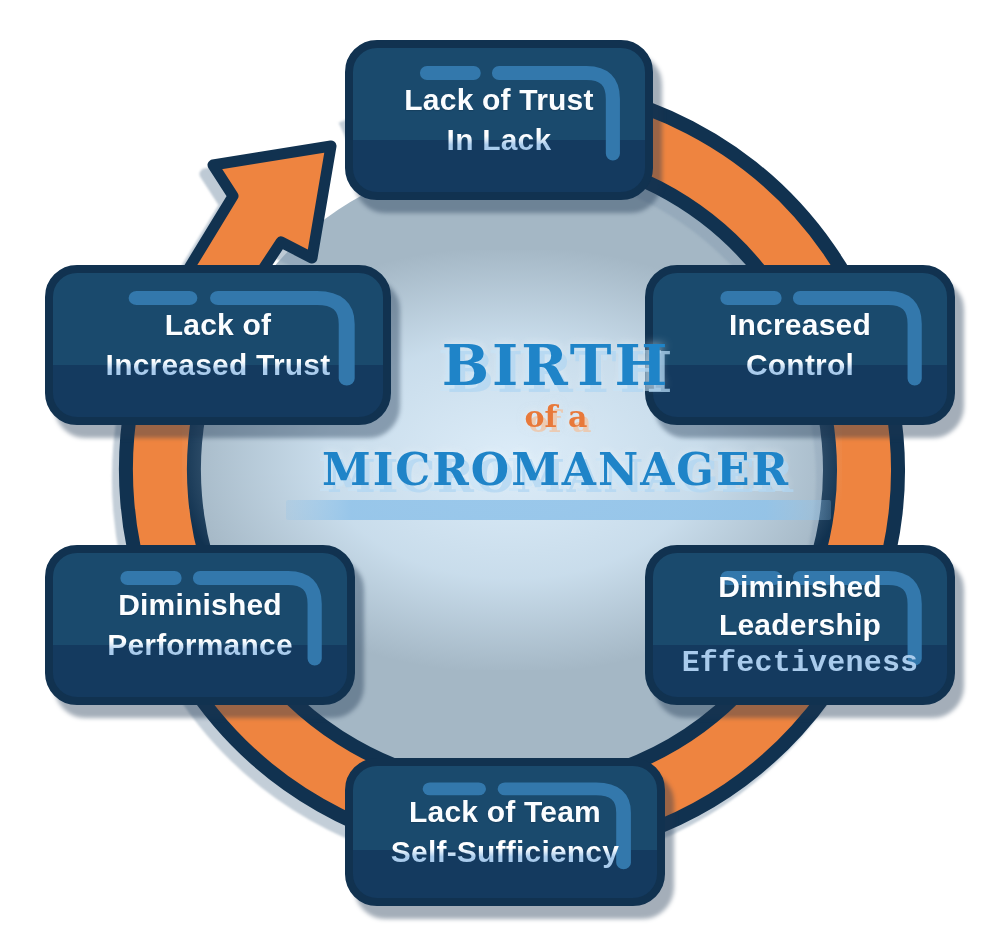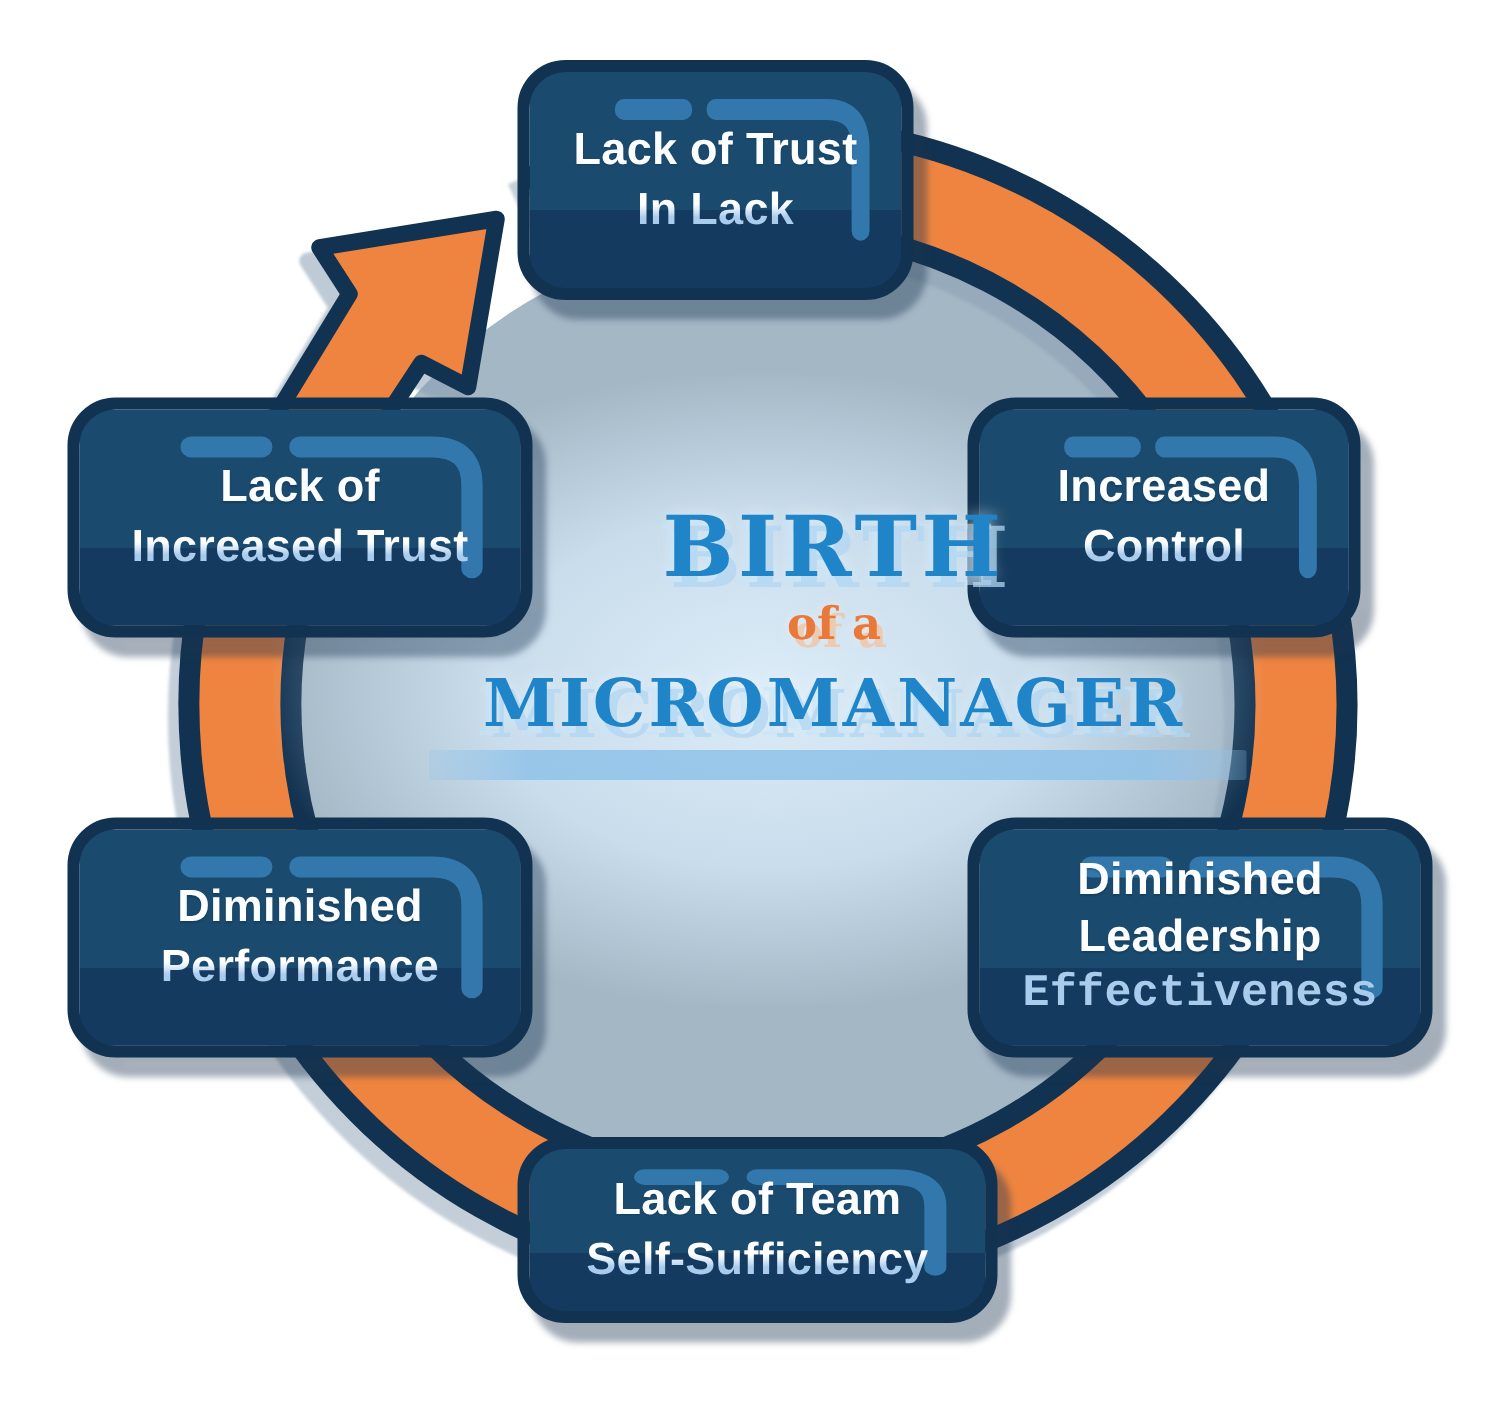--- a/index.html
+++ b/index.html
@@ -48,26 +48,26 @@
                rgba(143,194,233,0.85) 88%,rgba(143,194,233,0.25) 100%);
   }
   
   .node{
     position:absolute;box-sizing:border-box;
     border:8px solid #113250;border-radius:32px;
     background:linear-gradient(180deg,#1a4a6d 0%,#1a4a6d 64%,#143a5f 64%,#143a5f 100%);
     filter:drop-shadow(9px 13px 2px rgba(27,53,80,0.40));
     display:flex;align-items:center;justify-content:center;
   }
-  .node--top        {left:345px;top:40px; width:264px;height:160px;}
-  .node--right-upper{left:645px;top:265px;width:262px;height:160px;}
+  .node--top        {left:345px;top:40px; width:308px;height:160px;}
+  .node--right-upper{left:645px;top:265px;width:310px;height:160px;}
   .node--right-lower{left:645px;top:545px;width:310px;height:160px;}
-  .node--bottom     {left:345px;top:758px;width:320px;height:124px;}
+  .node--bottom     {left:345px;top:758px;width:320px;height:148px;}
   .node--left-lower {left:45px; top:545px;width:310px;height:160px;}
-  .node--left-upper {left:45px; top:265px;width:310px;height:160px;}
+  .node--left-upper {left:45px; top:265px;width:346px;height:160px;}
   .deco{position:absolute;left:0;top:0;width:100%;height:100%;pointer-events:none;}
   .deco path{fill:none;stroke:#3378ac;stroke-width:14.5;stroke-linecap:round;}
   .node-text{
     position:relative;text-align:center;font-weight:700;font-size:30px;line-height:40px;
     color:#fbfdff;letter-spacing:0.2px;text-shadow:0 1px 1px rgba(10,30,50,0.25);
   }
   .node--right-lower .node-text{font-size:30px;line-height:38px;}
   .node-line{display:block;}
   .line--fade{
     background:linear-gradient(180deg,#ffffff 40%,#e4f0fb 48%,#a9cbec 62%,#a9cbec 100%);

